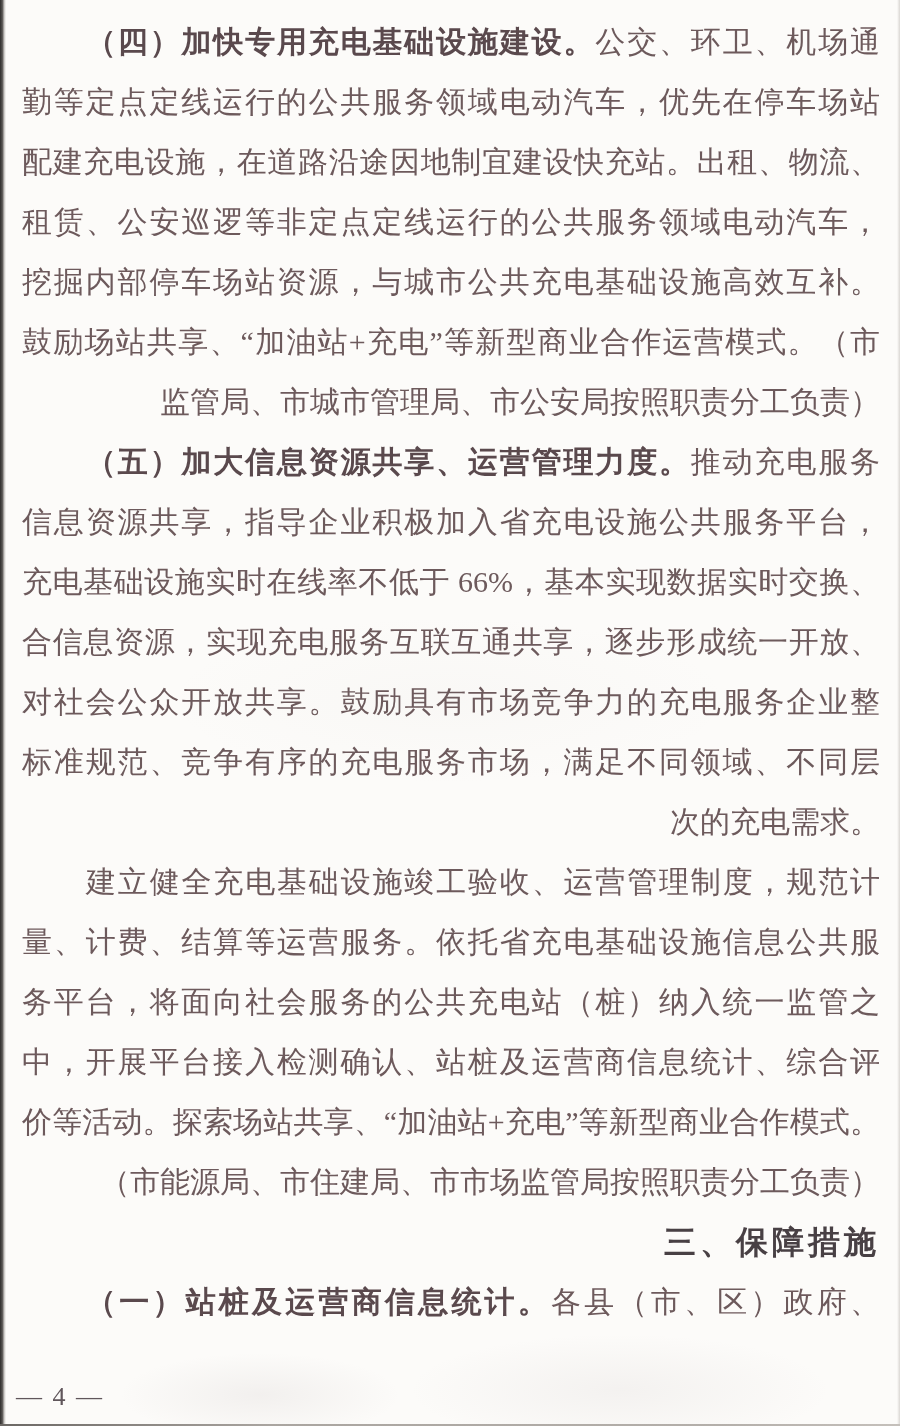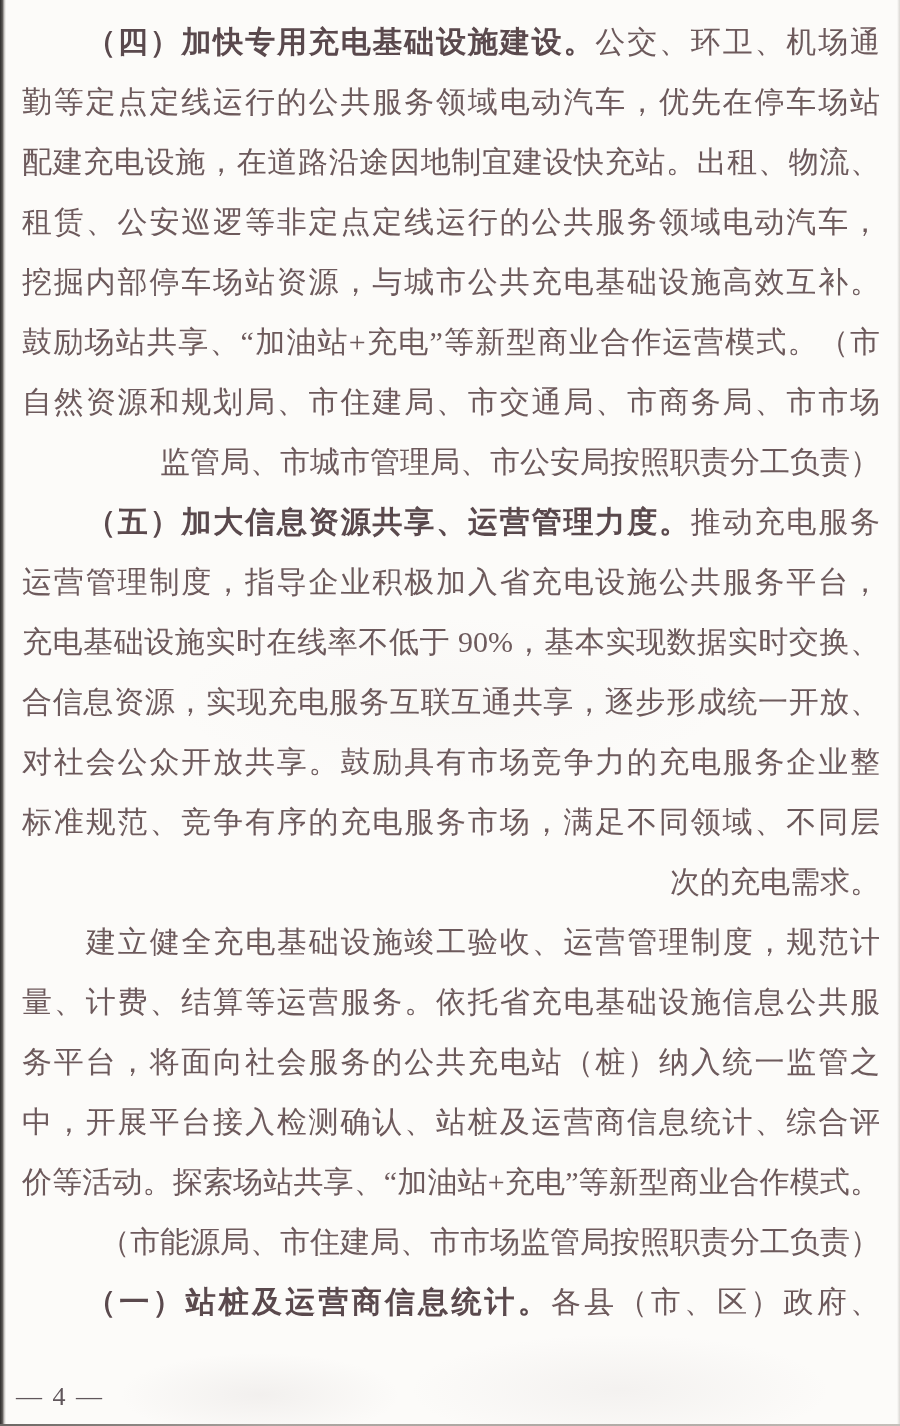--- a/index.html
+++ b/index.html
@@ -71,32 +71,32 @@
   <div class="edge-right"></div>
   <div class="edge-bottom"></div>
 
   <div class="doc-body">
       <div class="line indent just"><span class="seg-subhead">（四）加快专用充电基础设施建设。</span><span class="seg-body">公交、环卫、机场通</span></div>
       <div class="line just"><span class="seg-body">勤等定点定线运行的公共服务领域电动汽车，优先在停车场站</span></div>
       <div class="line just"><span class="seg-body">配建充电设施，在道路沿途因地制宜建设快充站。出租、物流、</span></div>
       <div class="line just"><span class="seg-body">租赁、公安巡逻等非定点定线运行的公共服务领域电动汽车，</span></div>
       <div class="line just"><span class="seg-body">挖掘内部停车场站资源，与城市公共充电基础设施高效互补。</span></div>
       <div class="line just"><span class="seg-body">鼓励场站共享、“加油站+充电”等新型商业合作运营模式。（市</span></div>
-      <div class="line just"><span class="seg-body">自然资源和规划局、市住建局、市交通局、市商务局、市市场</span></div>
       <div class="line"><span class="seg-body">监管局、市城市管理局、市公安局按照职责分工负责）</span></div>
       <div class="line indent just"><span class="seg-subhead">（五）加大信息资源共享、运营管理力度。</span><span class="seg-body">推动充电服务</span></div>
-      <div class="line just"><span class="seg-body">运营管理制度，指导企业积极加入省充电设施公共服务平台，</span></div>
-      <div class="line just"><span class="seg-body">充电基础设施实时在线率不低于 90%，基本实现数据实时交换、</span></div>
+      <div class="line just"><span class="seg-body">信息资源共享，指导企业积极加入省充电设施公共服务平台，</span></div>
+      <div class="line just"><span class="seg-body">充电基础设施实时在线率不低于 66%，基本实现数据实时交换、</span></div>
       <div class="line just"><span class="seg-body">合信息资源，实现充电服务互联互通共享，逐步形成统一开放、</span></div>
       <div class="line just"><span class="seg-body">对社会公众开放共享。鼓励具有市场竞争力的充电服务企业整</span></div>
       <div class="line just"><span class="seg-body">标准规范、竞争有序的充电服务市场，满足不同领域、不同层</span></div>
       <div class="line"><span class="seg-body">次的充电需求。</span></div>
       <div class="line indent just"><span class="seg-body">建立健全充电基础设施竣工验收、运营管理制度，规范计</span></div>
       <div class="line just"><span class="seg-body">量、计费、结算等运营服务。依托省充电基础设施信息公共服</span></div>
       <div class="line just"><span class="seg-body">务平台，将面向社会服务的公共充电站（桩）纳入统一监管之</span></div>
       <div class="line just"><span class="seg-body">中，开展平台接入检测确认、站桩及运营商信息统计、综合评</span></div>
       <div class="line just"><span class="seg-body">价等活动。探索场站共享、“加油站+充电”等新型商业合作模式。</span></div>
       <div class="line"><span class="seg-body">（市能源局、市住建局、市市场监管局按照职责分工负责）</span></div>
+      <div class="line indent"><span class="seg-hei">三、保障措施</span></div>
       <div class="line indent just"><span class="seg-subhead">（一）站桩及运营商信息统计。</span><span class="seg-body">各县（市、区）政府、</span></div>
     </div>
 
   <div class="page-number">— 4 —</div>
 </div>
 
 </body></html>

